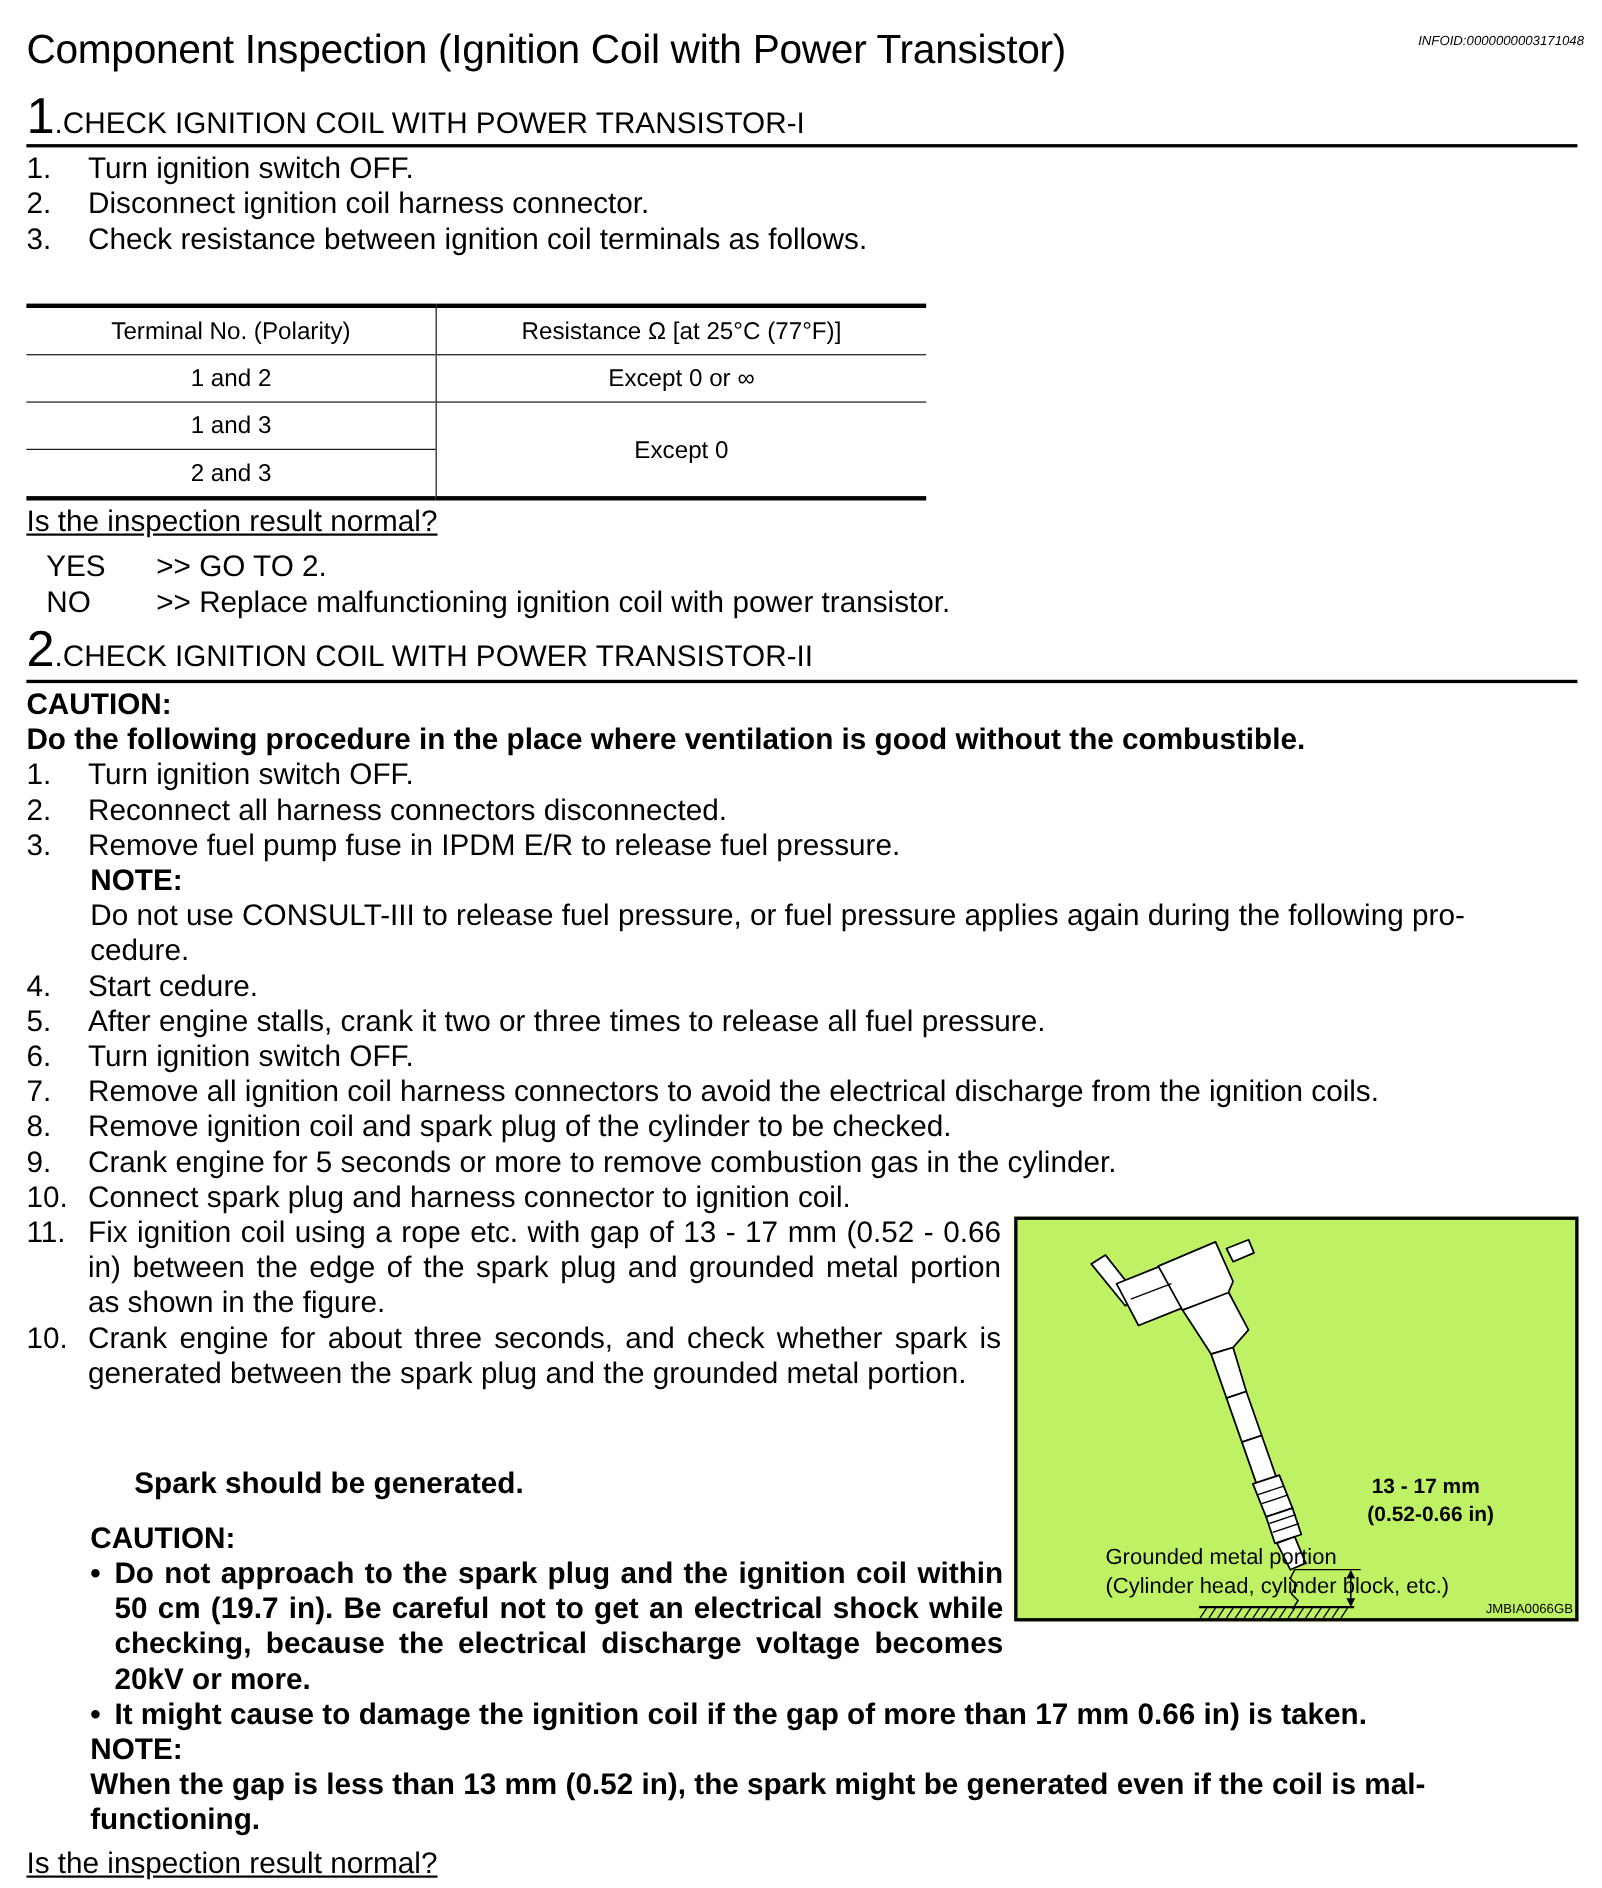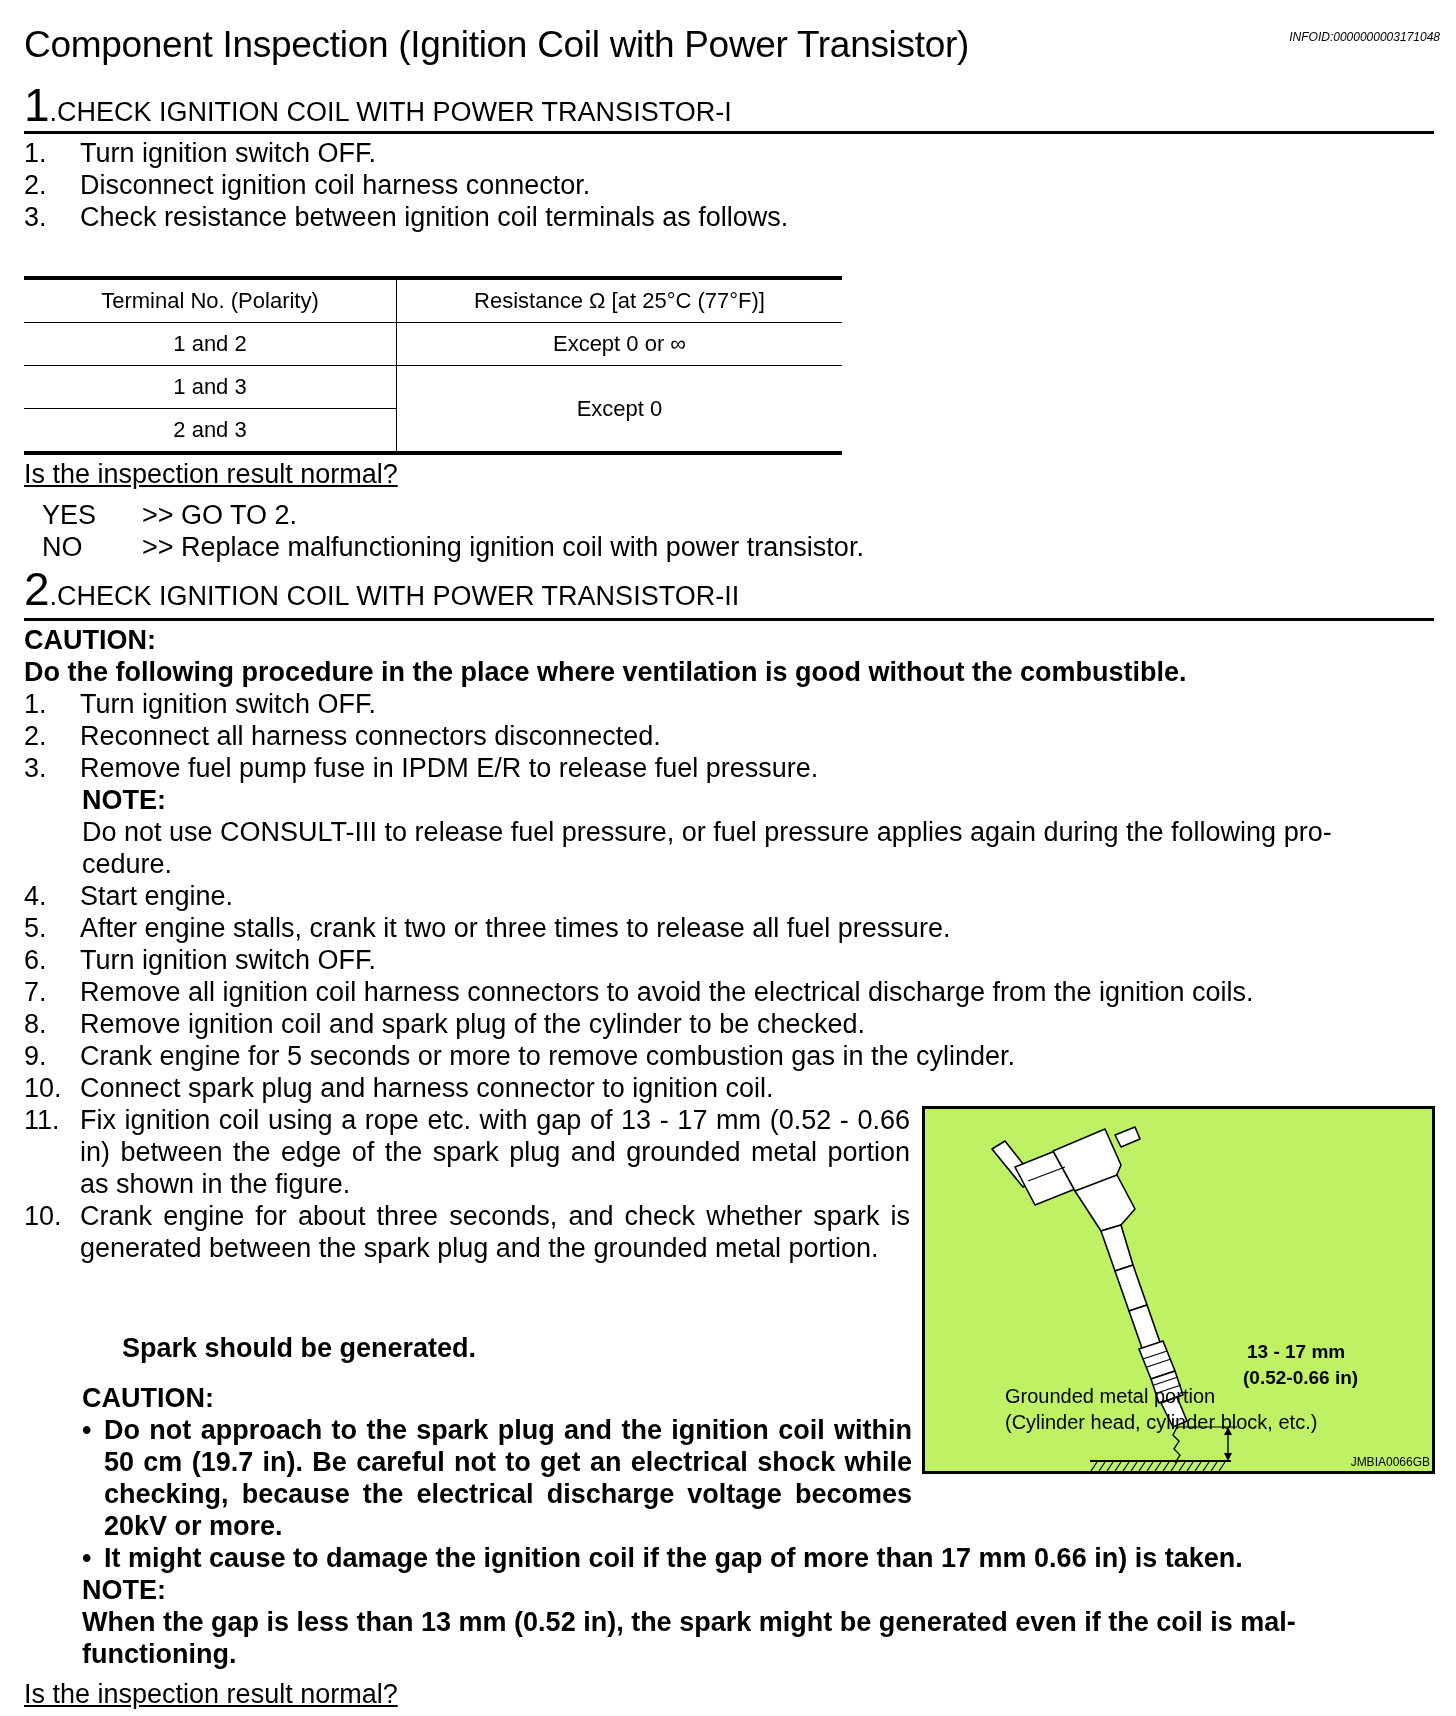--- a/index.html
+++ b/index.html
@@ -27,21 +27,21 @@
   table.spec tr:last-child td, table.spec td.span-bottom { border-bottom: 4px solid #000; }
   table.spec td.c1 { border-right: 1.5px solid #000; width: 372px; }
   table.spec tr.mid td { border-top: 1.5px solid #000; }
   .yn { position: absolute; left: 42px; font-size: 27px; white-space: nowrap; }
   .yn .k { display: inline-block; width: 100px; }
   .just { white-space: normal; width: 830px; text-align: justify; text-align-last: left; }
   .figure {
     position: absolute; left: 922px; top: 1106px; width: 507px; height: 362px;
     border: 3px solid #000; background: #bef264;
   }
-  .fig-label { position: absolute; font-size: 20px; white-space: nowrap; }
+  .fig-label { position: absolute; font-size: 20px; white-space: nowrap; margin-top: 20px; }
   .fig-dim { position: absolute; font-size: 19px; font-weight: bold; white-space: nowrap; }
   .fig-code { position: absolute; right: 2px; bottom: 2px; font-size: 12px; }
 </style>
 </head>
 <body>
 
 <div class="abs title">Component Inspection (Ignition Coil with Power Transistor)</div>
 <div class="abs infoid">INFOID:0000000003171048</div>
 
 <div class="abs step-head" style="top:82px;">
@@ -85,21 +85,21 @@
 <div class="line b" style="top:624px;">CAUTION:</div>
 <div class="line b" style="top:656px;">Do the following procedure in the place where ventilation is good without the combustible.</div>
 
 <div class="line" style="top:688px;"><span class="n">1.</span><span>Turn ignition switch OFF.</span></div>
 <div class="line" style="top:720px;"><span class="n">2.</span><span>Reconnect all harness connectors disconnected.</span></div>
 <div class="line" style="top:752px;"><span class="n">3.</span><span>Remove fuel pump fuse in IPDM E/R to release fuel pressure.</span></div>
 <div class="line b ind" style="top:784px;">NOTE:</div>
 <div class="line ind" style="top:816px;">Do not use CONSULT-III to release fuel pressure, or fuel pressure applies again during the following pro-</div>
 <div class="line ind" style="top:848px;">cedure.</div>
 
-<div class="line" style="top:880px;"><span class="n">4.</span><span>Start engine.</span></div>
+<div class="line" style="top:880px;"><span class="n">4.</span><span>Start cedure.</span></div>
 <div class="line" style="top:912px;"><span class="n">5.</span><span>After engine stalls, crank it two or three times to release all fuel pressure.</span></div>
 <div class="line" style="top:944px;"><span class="n">6.</span><span>Turn ignition switch OFF.</span></div>
 <div class="line" style="top:976px;"><span class="n">7.</span><span>Remove all ignition coil harness connectors to avoid the electrical discharge from the ignition coils.</span></div>
 <div class="line" style="top:1008px;"><span class="n">8.</span><span>Remove ignition coil and spark plug of the cylinder to be checked.</span></div>
 <div class="line" style="top:1040px;"><span class="n">9.</span><span>Crank engine for 5 seconds or more to remove combustion gas in the cylinder.</span></div>
 <div class="line" style="top:1072px;"><span class="n">10.</span><span>Connect spark plug and harness connector to ignition coil.</span></div>
 
 <div class="line" style="top:1104px; display:flex; white-space:normal;justify-content:flex-end;">
   <span class="n" style="flex:none;">11.</span>
     <span class="just" style="width:830px;">Fix ignition coil using a rope etc. with gap of 13 - 17 mm (0.52 - 0.66 in) between the edge of the spark plug and grounded metal portion as shown in the figure.</span>

